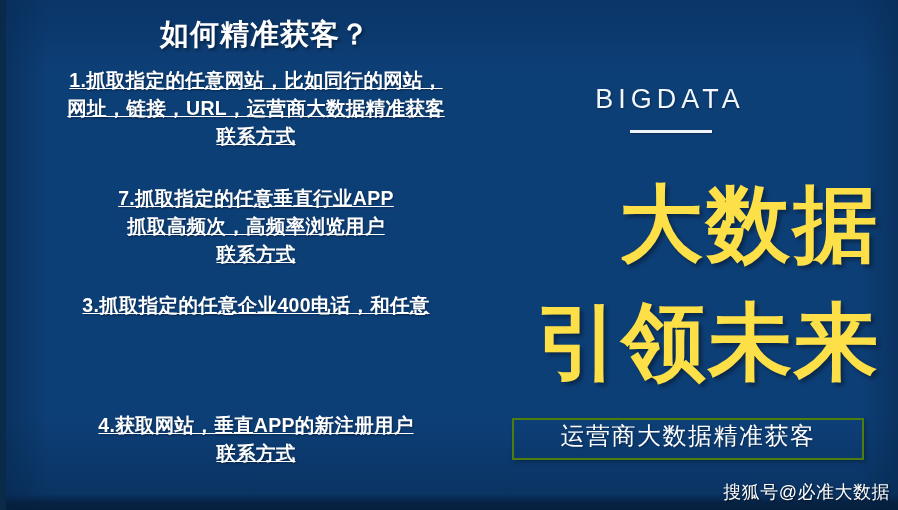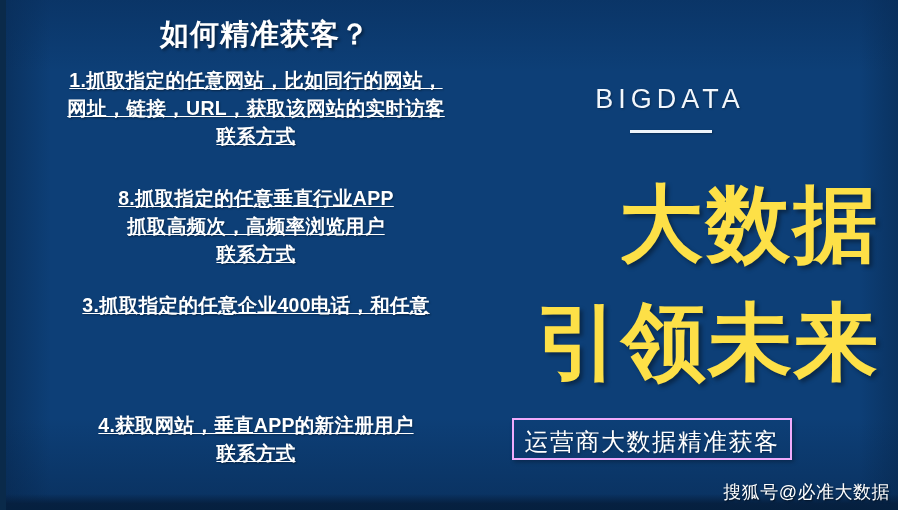--- a/index.html
+++ b/index.html
@@ -113,26 +113,26 @@
     text-shadow: 3px 3px 4px rgba(0,0,0,0.38);
     white-space: nowrap;
   }
   #headline-1 { top: 178px; font-size: 84px; line-height: 92px; }
   #headline-2 { top: 296px; font-size: 84px; line-height: 92px; letter-spacing: 2px; }
 
   .tagline-box {
     position: absolute;
     top: 418px;
     left: 46px;
-    width: 280px;
+    width: 352px;
     height: 42px;
     box-sizing: border-box;
-    border: 2px solid #f0abfc;
+    border: 2px solid #4d7c0f;
     display: flex;
-    align-items: flex-end;
+    align-items: flex-start;
     justify-content: center;
     box-shadow: 2px 2px 4px rgba(0,0,0,0.28);
   }
   .tagline-text {
     font-size: 24px;
     font-weight: 500;
     letter-spacing: 1.5px;
     color: #ffffff;
     white-space: nowrap;
     text-shadow: 1px 1px 2px rgba(0,0,0,0.30);
@@ -156,26 +156,26 @@
 <div id="poster">
 
   <div class="bg-shade"></div>
 
   <div class="left-col">
 
     <div class="left-title">如何精准获客？</div>
 
     <div class="item" id="item-1">
       <span class="line">1.抓取指定的任意网站，比如同行的网站，</span>
-      <span class="line">网址，链接，URL，获取该网站的实时访客</span>
+      <span class="line">网址，链接，URL，运营商大数据精准获客</span>
       <span class="line">联系方式</span>
     </div>
 
     <div class="item" id="item-2">
-      <span class="line">8.抓取指定的任意垂直行业APP</span>
+      <span class="line">7.抓取指定的任意垂直行业APP</span>
       <span class="line">抓取高频次，高频率浏览用户</span>
       <span class="line">联系方式</span>
     </div>
 
     <div class="item" id="item-3">
       <span class="line">3.抓取指定的任意企业400电话，和任意</span>
     </div>
 
     <div class="item" id="item-4">
       <span class="line">4.获取网站，垂直APP的新注册用户</span>

